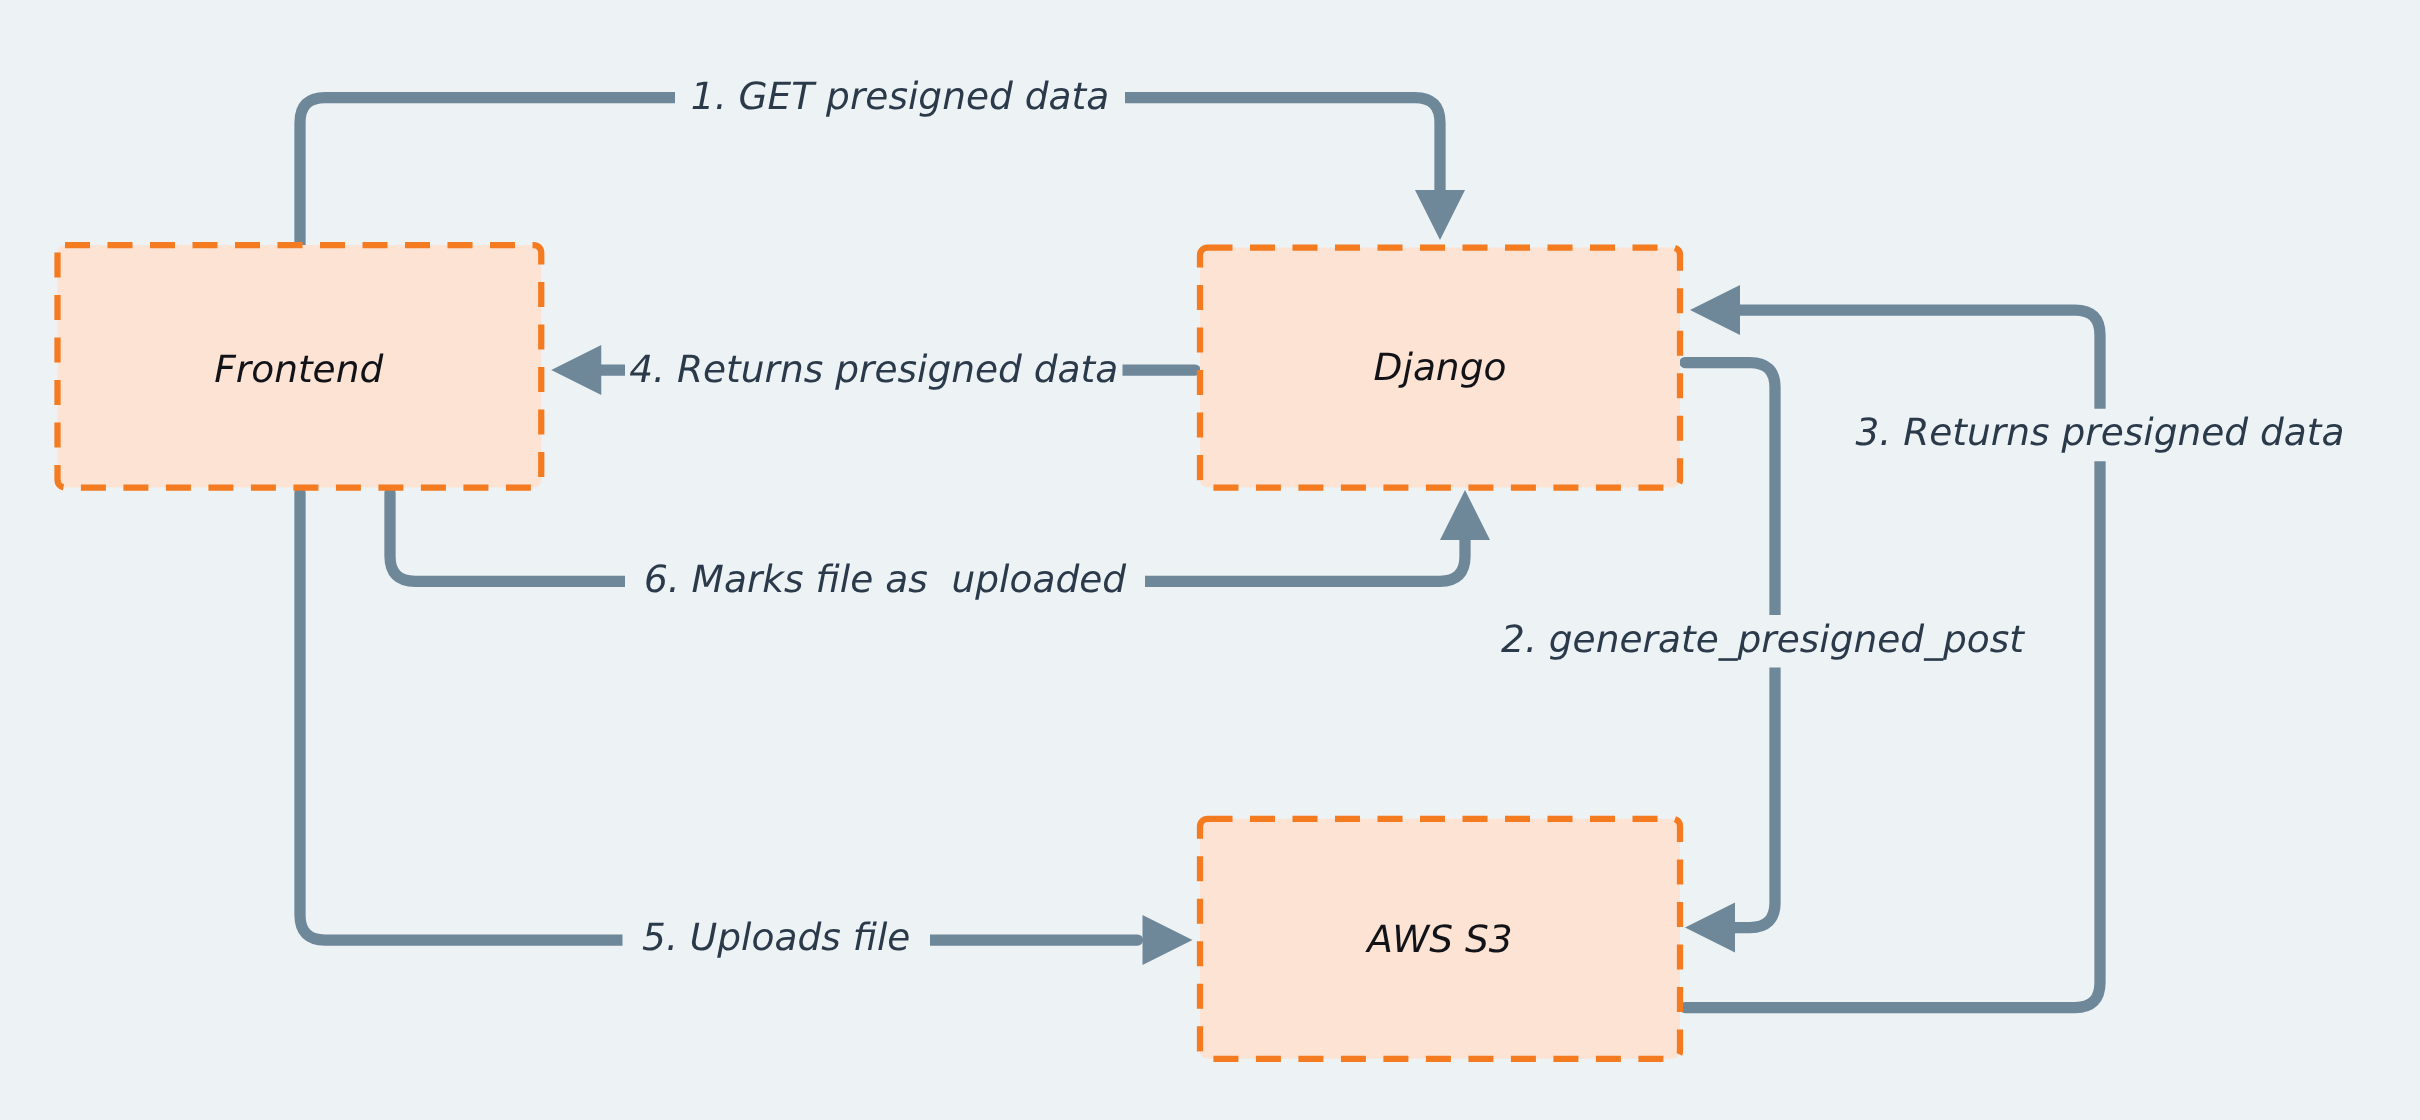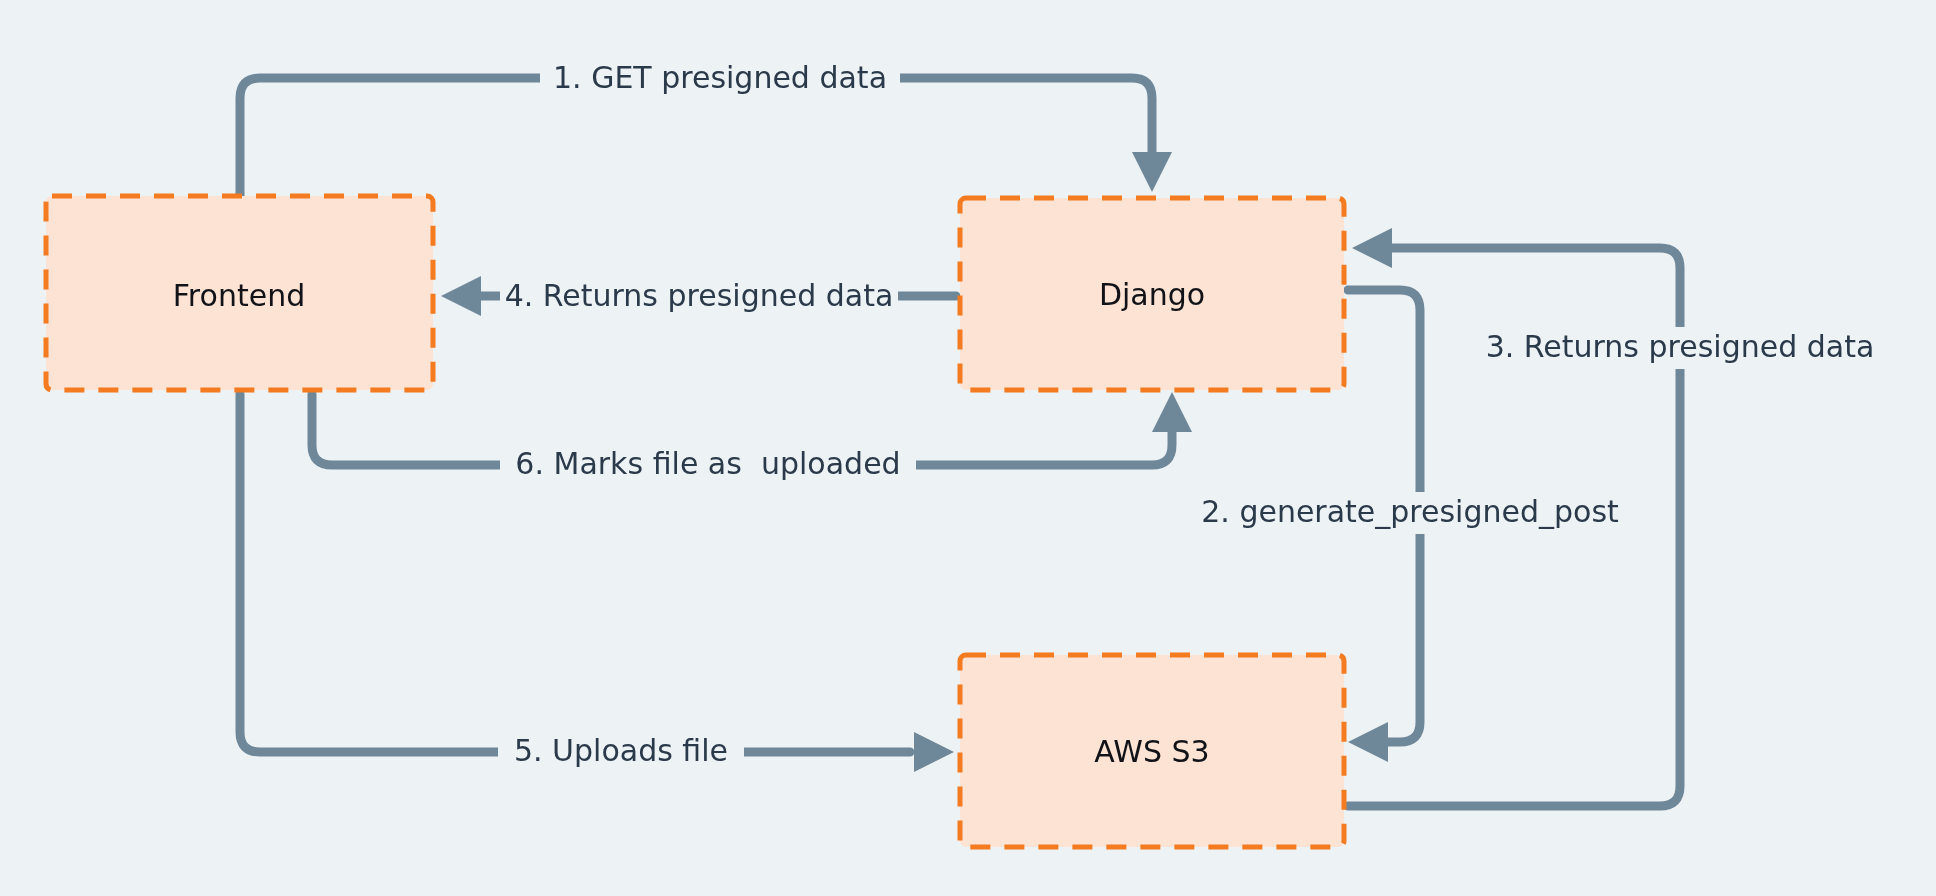--- a/index.html
+++ b/index.html
@@ -2,21 +2,21 @@
 <html><head>
 <meta charset="utf-8">
 <style>
   html,body{margin:0;padding:0;}
   body{
     width:1936px;height:896px;
     background:#edf2f5;
     font-family:"DejaVu Sans","Liberation Sans",sans-serif;
     overflow:hidden;
   }
-  #diagram{position:relative;width:1936px;height:860px;}
+  #diagram{position:relative;width:1936px;height:860px;font-style:italic;}
   svg{position:absolute;top:0;left:0;width:1936px;height:896px;}
   .node-label{
     font-size:30px;
     fill:#111318;
     font-family:"DejaVu Sans","Liberation Sans",sans-serif;
     text-anchor:middle;
     dominant-baseline:middle;
   }
   .edge-label{
     font-size:30px;

